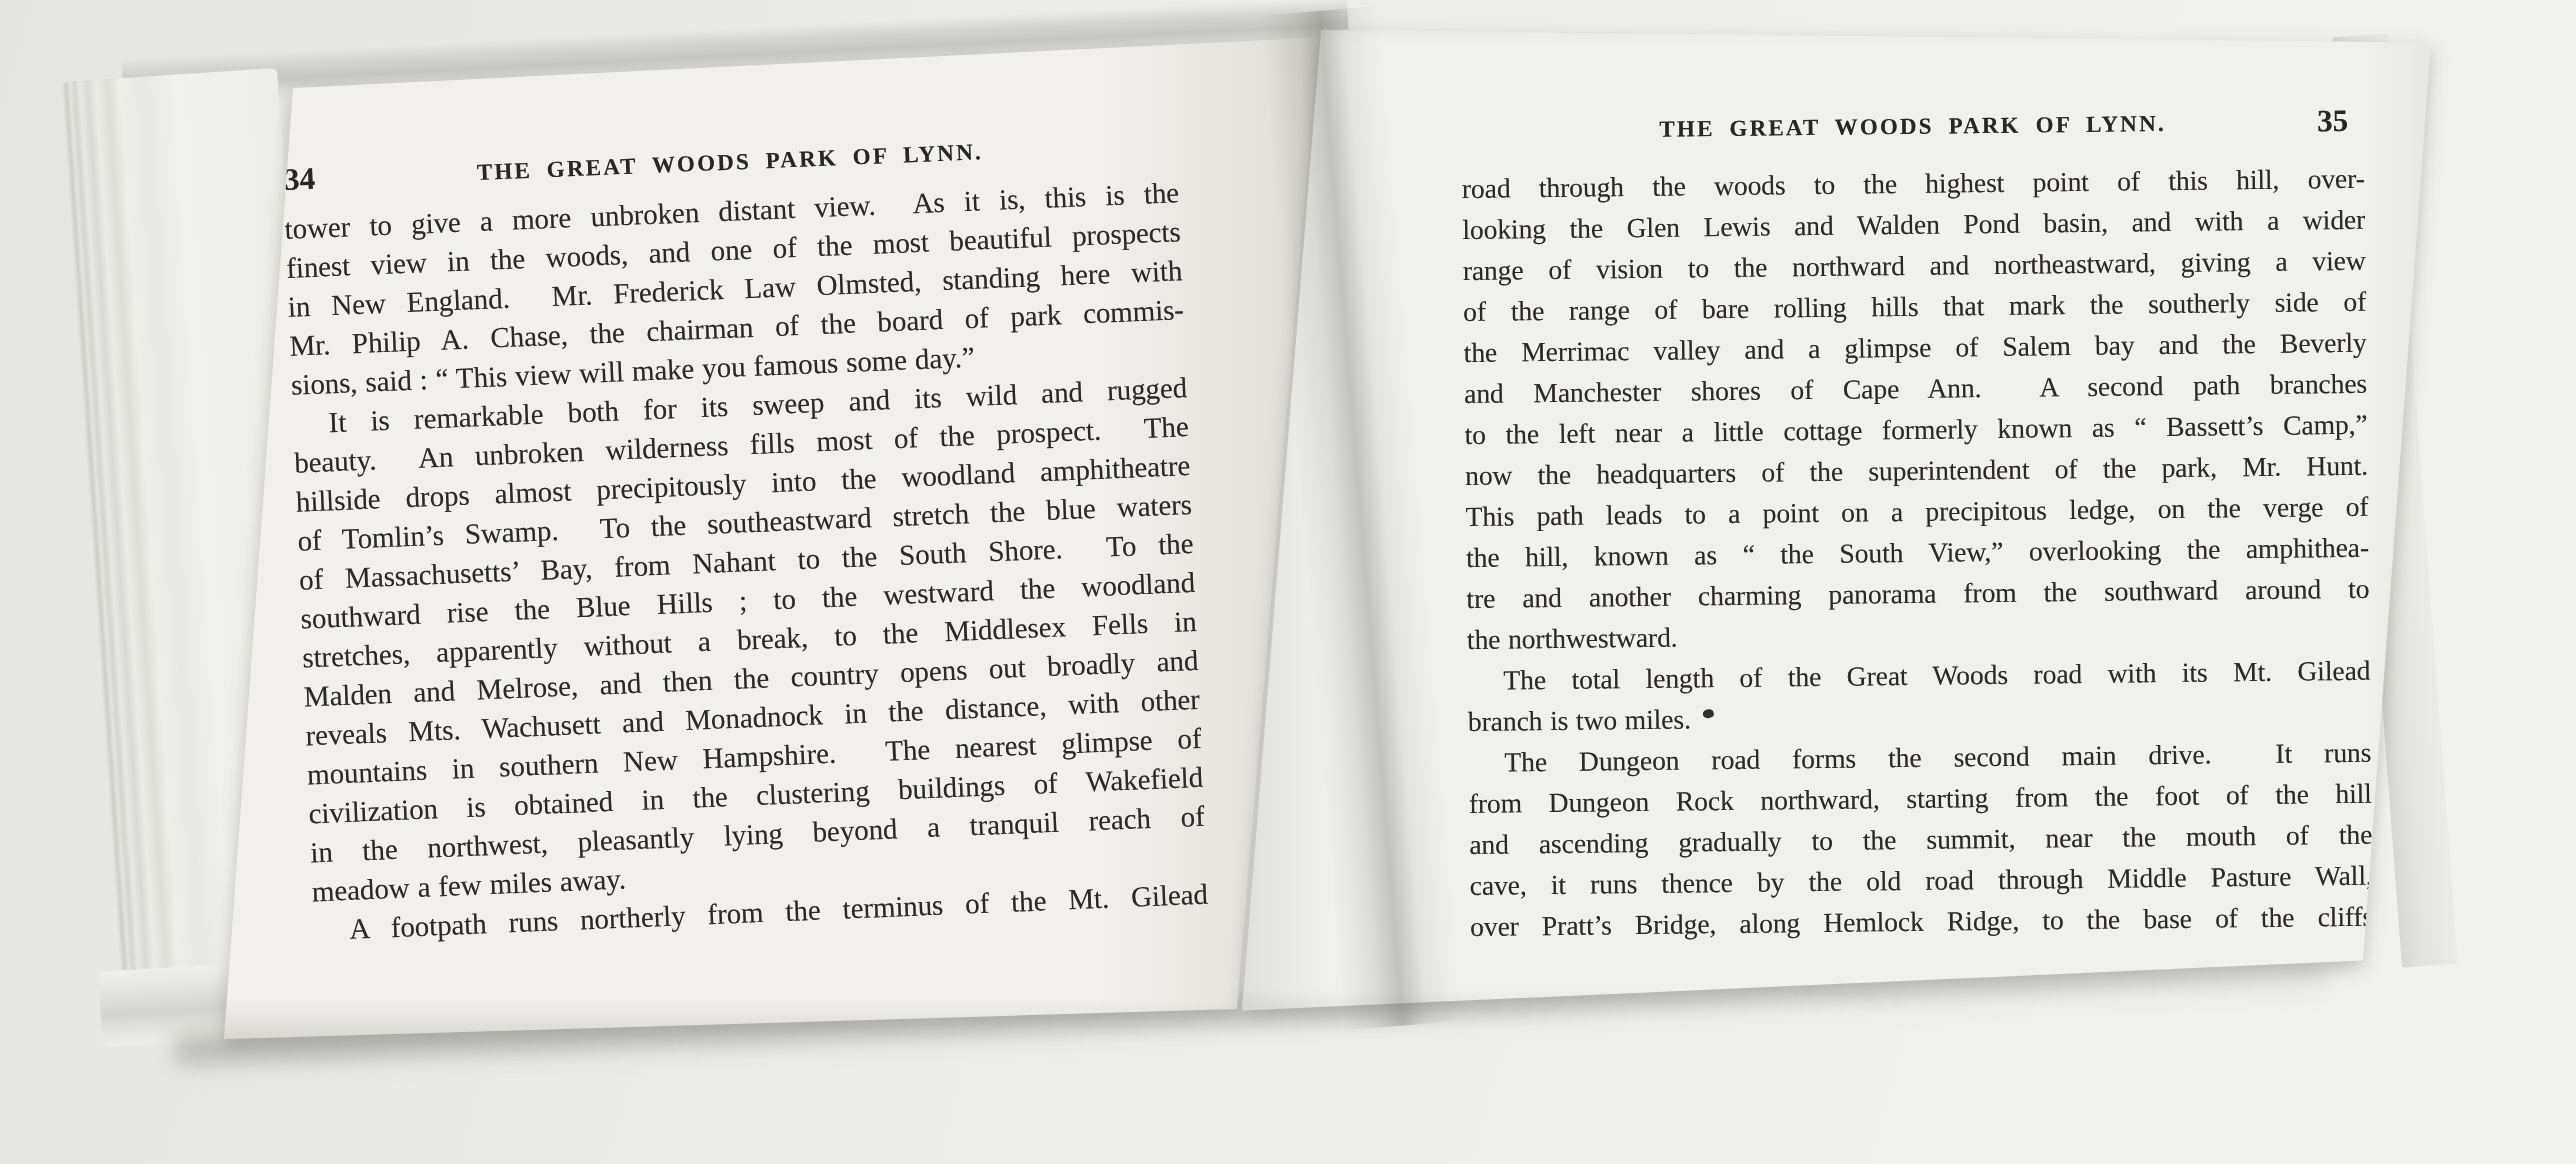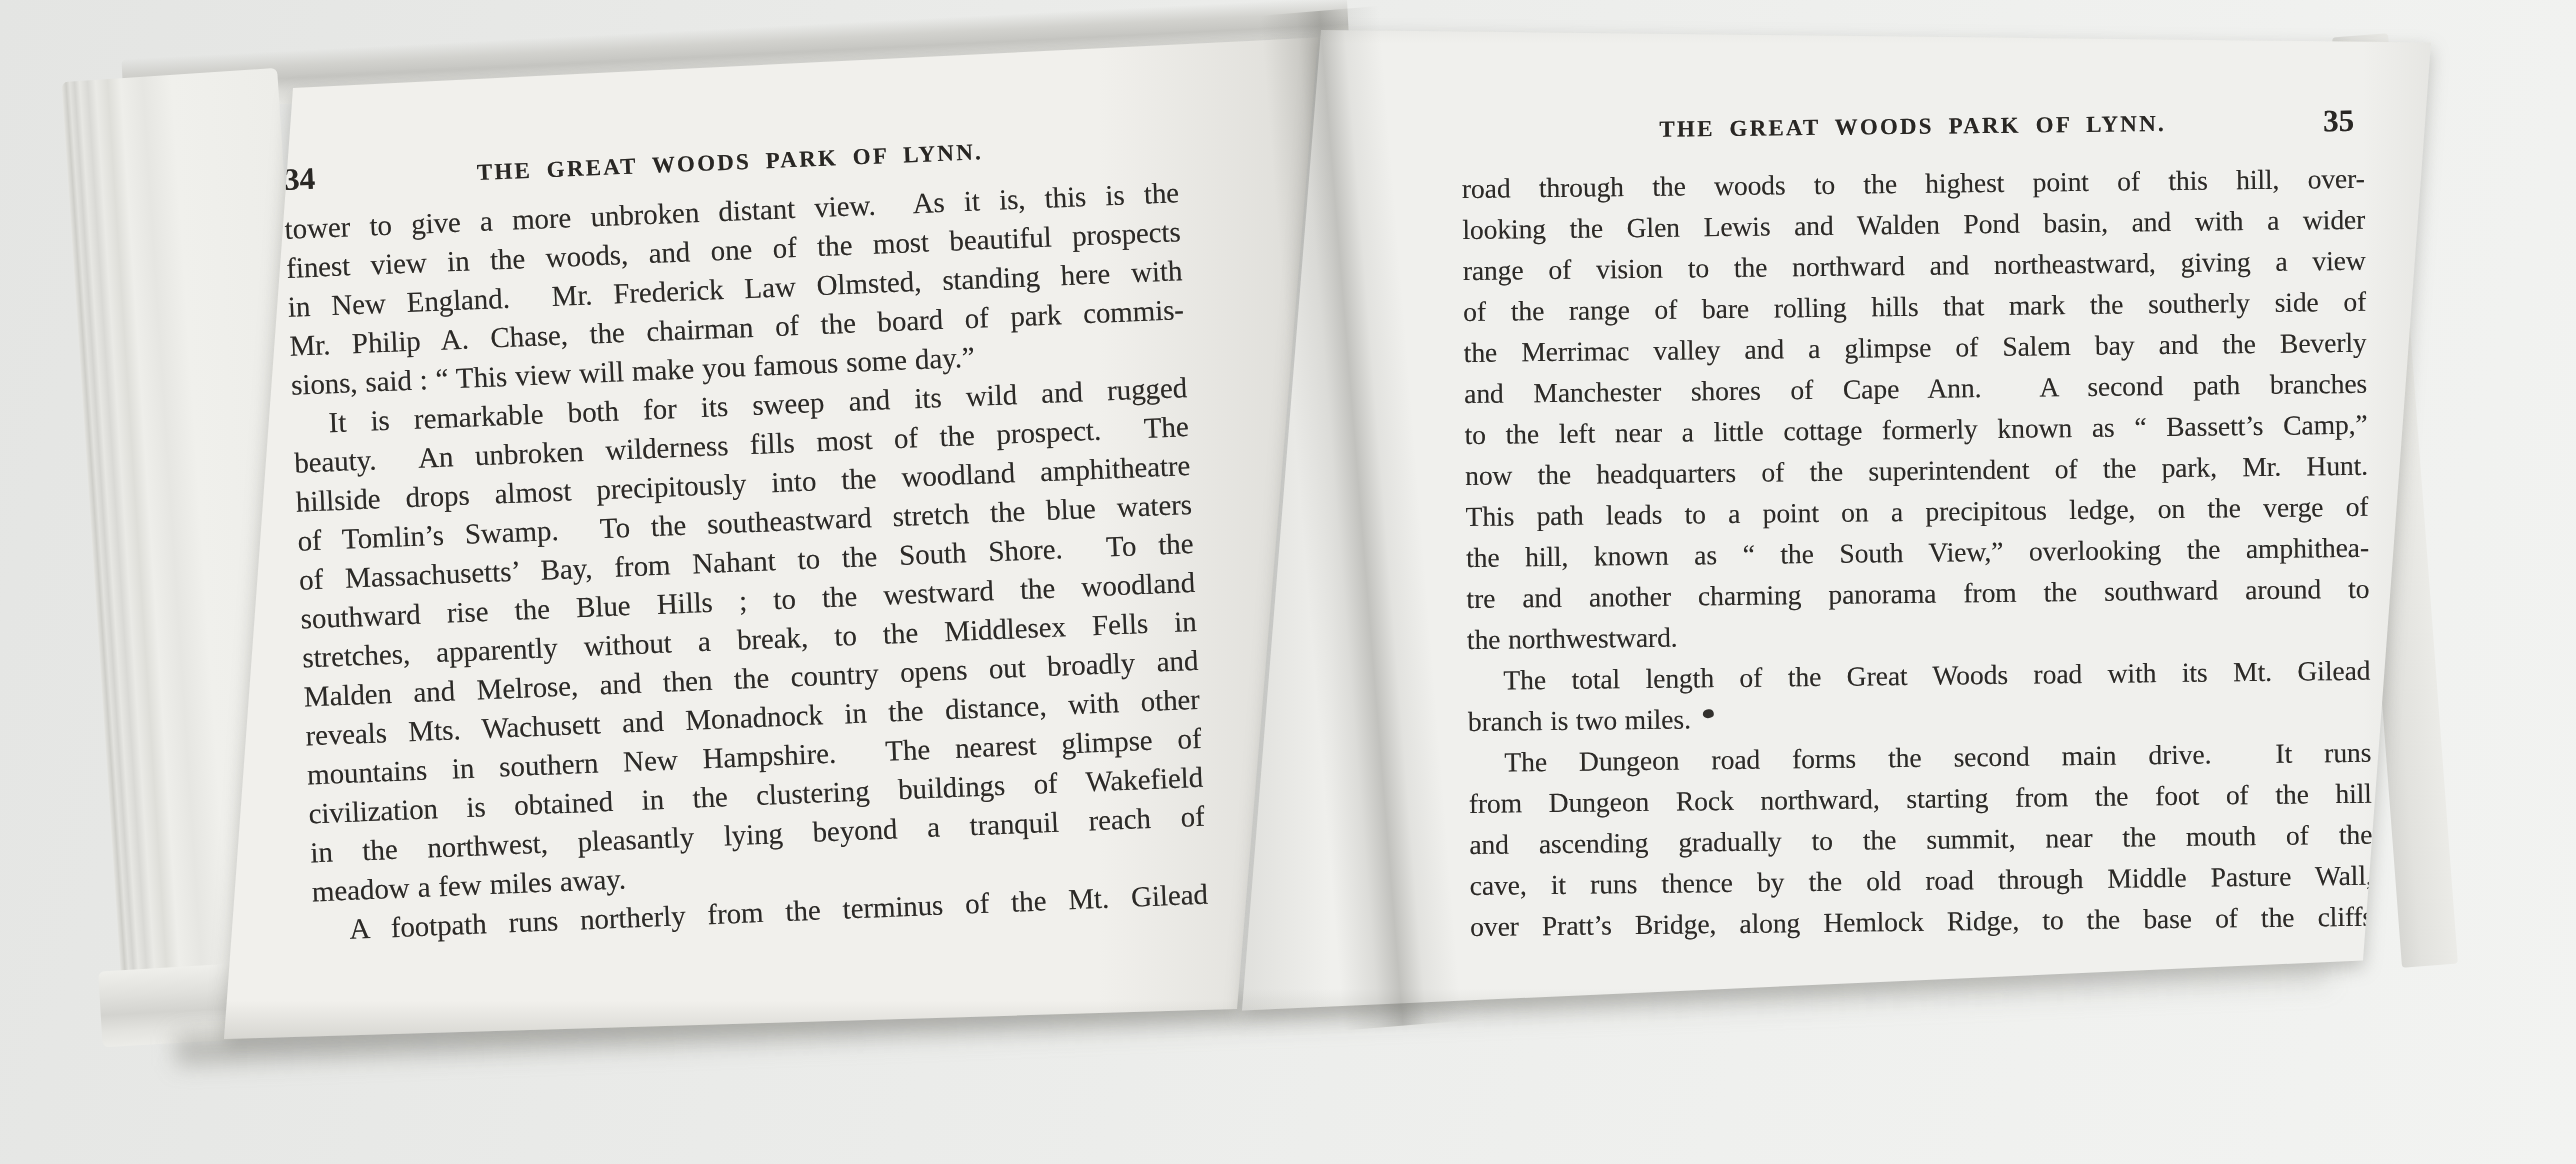--- a/index.html
+++ b/index.html
@@ -95,21 +95,21 @@
                            --fs: 27.6px; --lh: 41px; }
 
   .page-head { position: relative; height: 36px; }
   .running-header {
     display: block; text-align: center;
     font-weight: bold; font-size: 23px; line-height: 36px;
     letter-spacing: 2.2px; word-spacing: 6.9px; color: #29272400; color: #292724;
   }
   .page-num { position: absolute; top: -1.3px; font-weight: bold; font-size: 31px; line-height: 36px; color: #292724; }
   .pn-left { left: 1.3px; }
-  .pn-right { right: 10px; text-align: center; }
+  .pn-right { right: 16px; text-align: center; }
 
   .page-left  .page-body { margin-top: 11.3px; }
   .page-right .page-body { margin-top: 17.5px; }
   .page-body { position: relative; }
 
   .line {
     white-space: pre-wrap;
     font-size: var(--fs); line-height: var(--lh); height: var(--lh);
     overflow: hidden; text-align: justify; text-align-last: left;
     letter-spacing: -0.1px; word-spacing: 0.9px;

